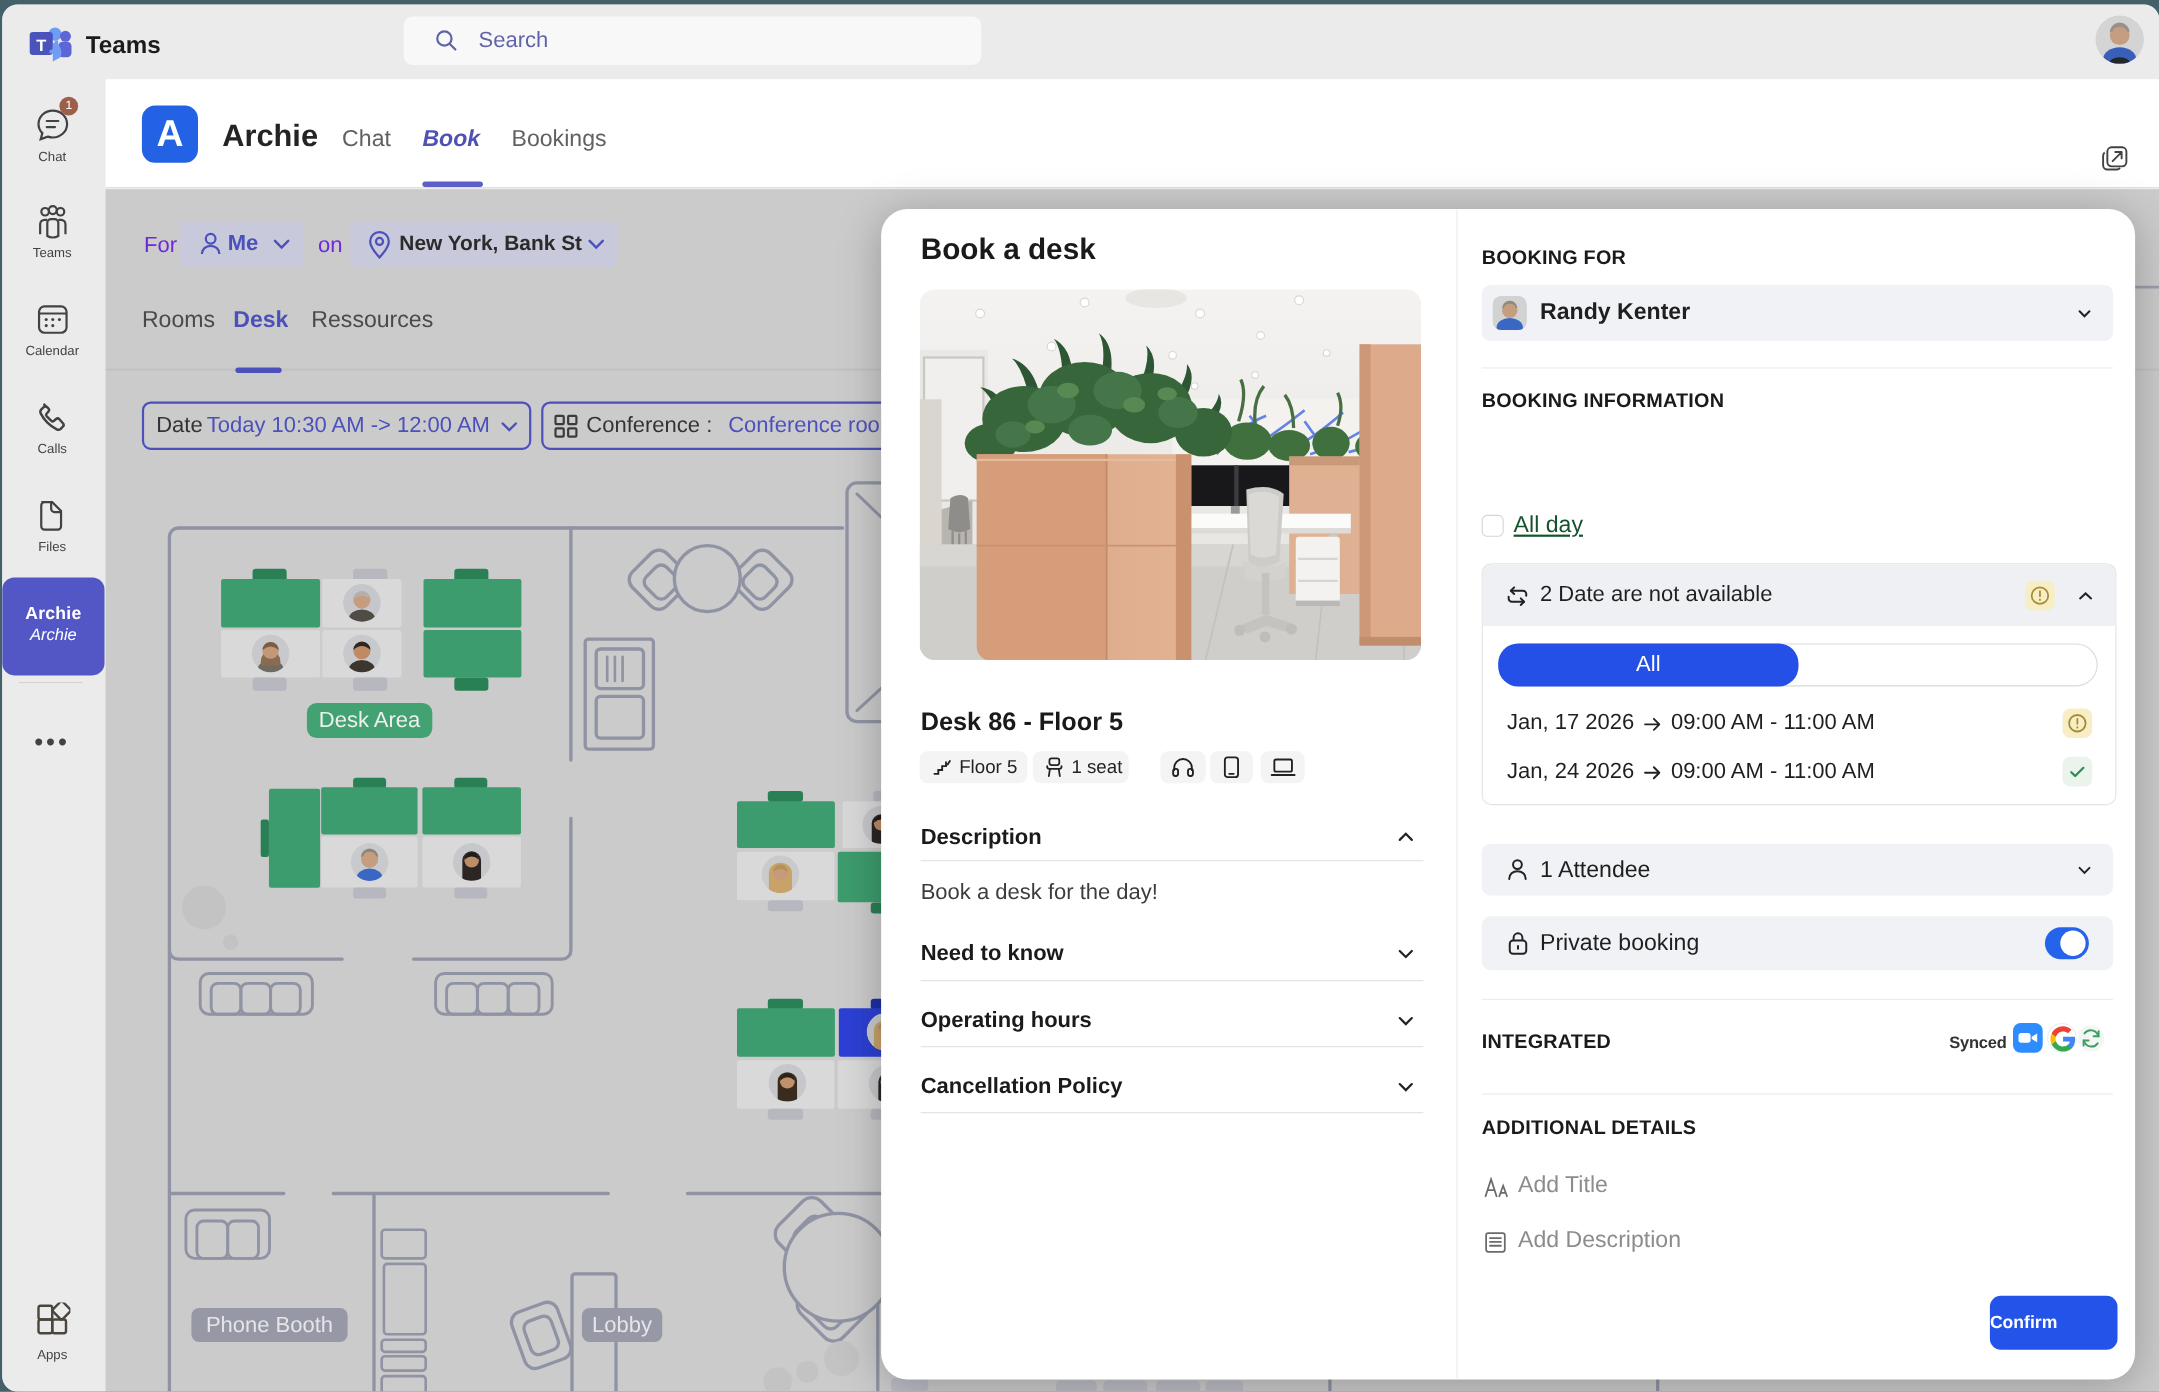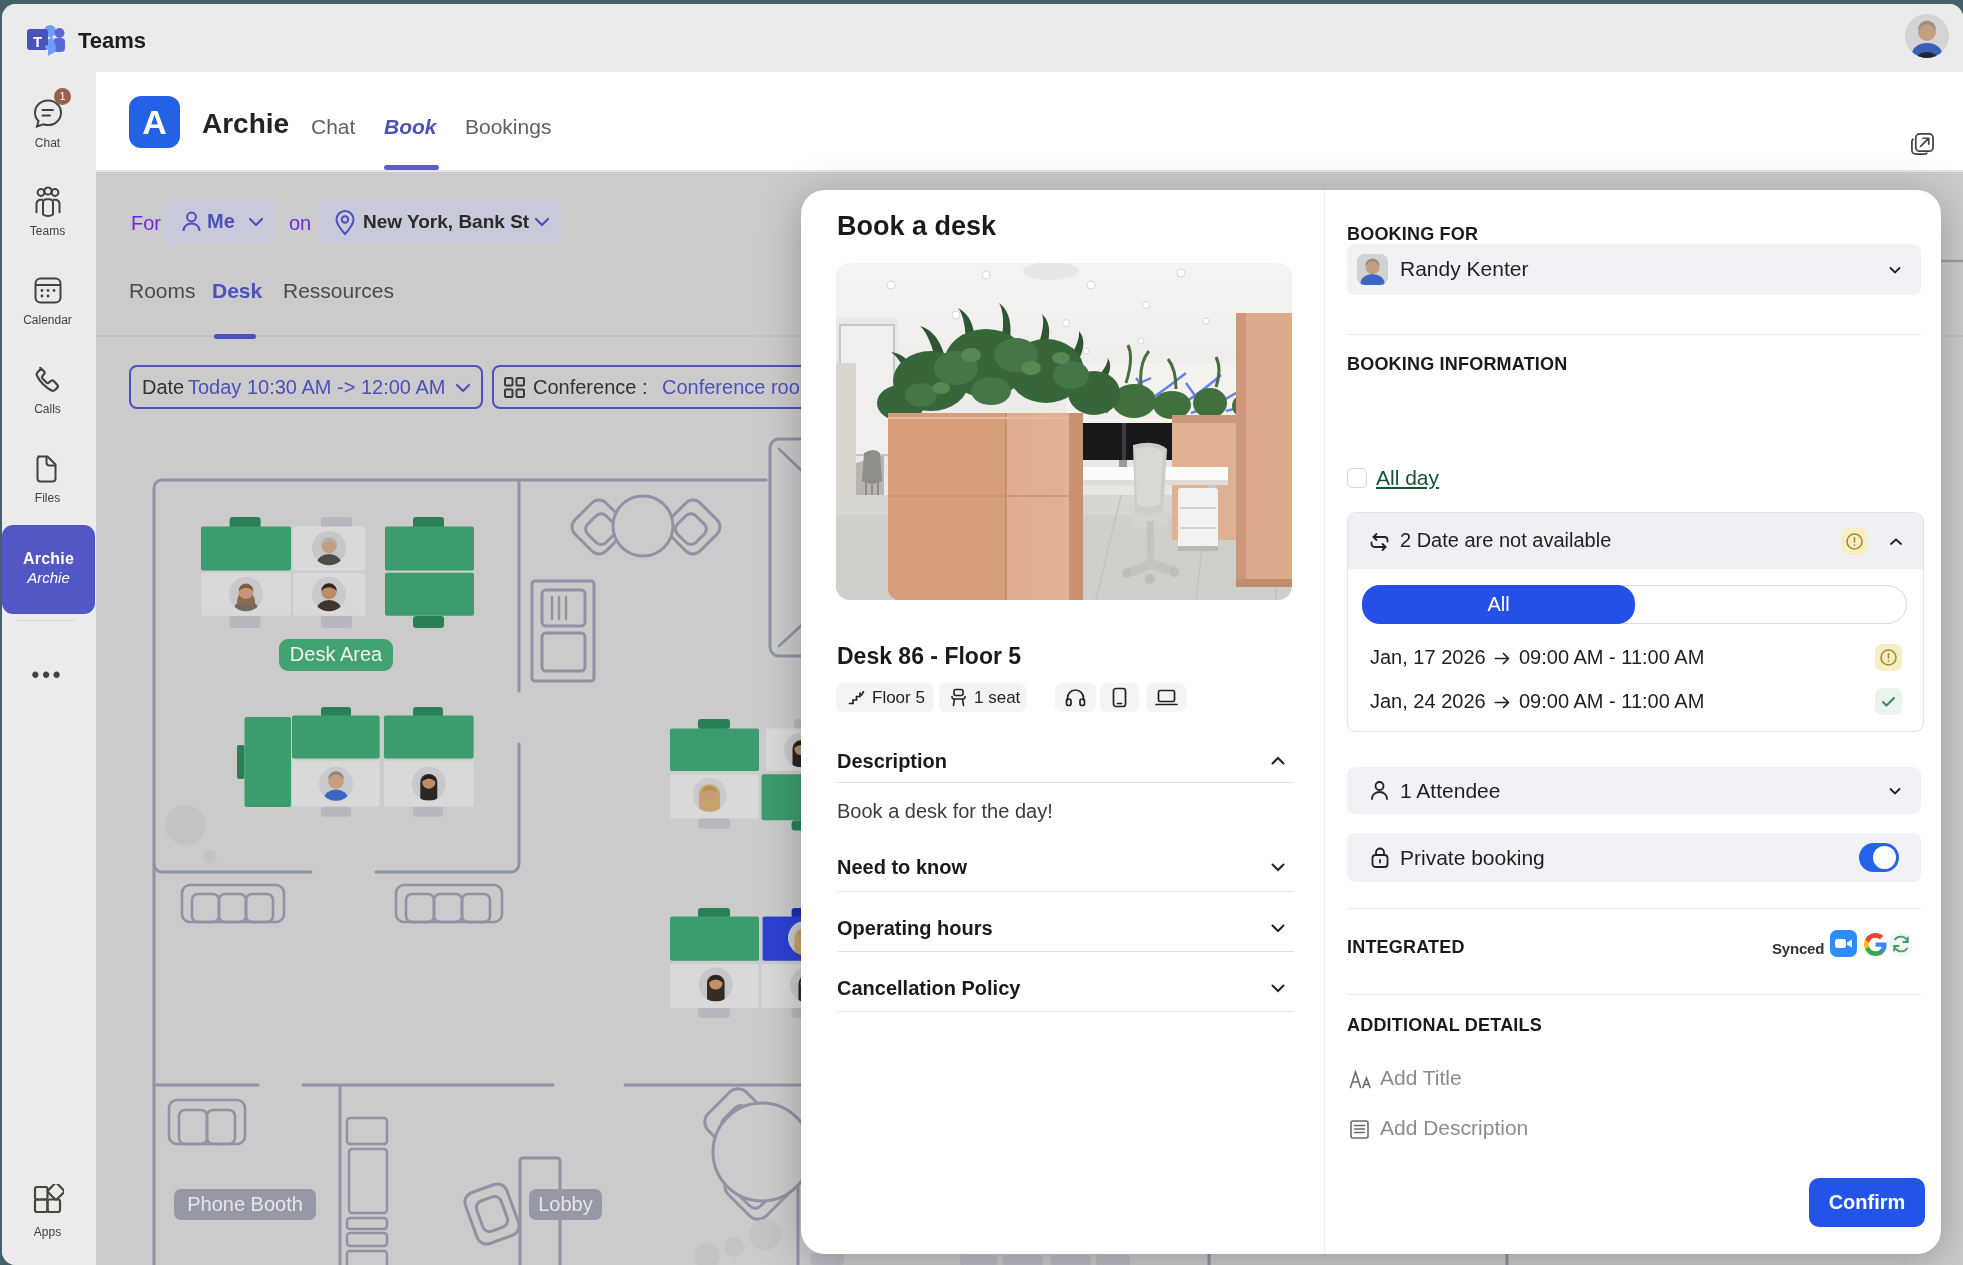--- a/index.html
+++ b/index.html
@@ -48,40 +48,47 @@
 .rlabel { position:absolute; left:546px; font-size:18px; font-weight:bold; color:#1a1a1a; letter-spacing:0.2px; }
 .rselect { position:absolute; left:546px; width:574px; background:#f1f2f6; border-radius:8px; }
 .rcard { position:absolute; left:546px; top:322px; width:577px; height:220px; border:1px solid #e3e3e3; border-radius:9px; background:#fff; }
 .rcardhead { position:absolute; left:0; top:0; right:0; height:56px; background:#eef0f4; border-radius:8px 8px 0 0; }
 .seg { position:absolute; left:14px; top:72px; width:545px; height:39px; border:1px solid #d9d9d9; border-radius:20px; background:#fff; }
 .segblue { position:absolute; left:-1px; top:-1px; width:273px; height:39px; background:#2450e8; border-radius:18px; color:#fff; font-size:20px; text-align:center; line-height:39px; }
 .segwhite { position:absolute; right:0; top:0; width:272px; height:37px; color:#1a1a1a; font-size:20px; text-align:center; line-height:37px; }
 .chip { position:absolute; width:27px; height:27px; border-radius:7px; }
 .chip.warn { background:#f8eec6; }
 .chip.ok { background:#eaf4ec; }
-.confirm { position:absolute; left:1008px; top:988px; width:116px; height:49px; background:#2353e9; border-radius:10px; color:#fff; font-size:20px; font-weight:bold; text-align:center; line-height:49px; }
+.confirm { position:absolute; left:1008px; top:988px; width:116px; height:49px; background:#2353e9; border-radius:10px; color:#fff; font-size:16px; font-weight:bold; text-align:left; line-height:49px; }
 .toggle { position:absolute; width:40px; height:29px; background:#2563eb; border-radius:15px; }
 .toggle .knob { position:absolute; right:3px; top:3px; width:23px; height:23px; border-radius:50%; background:#fff; }
 .grey20 { font-size:21px; color:#8c8c8c; }
 </style>
 </head>
 <body>
 <div class="window">
 
   <div class="topbar">
     <svg class="abs" style="left:24px;top:19px" width="44" height="38" viewBox="0 0 44 38">
       <circle cx="24" cy="8" r="6" fill="#6f9cf5"></circle>
       <circle cx="33.5" cy="10" r="5" fill="#5d66d6"></circle>
       <rect x="27" y="15" width="12" height="14" rx="4" fill="#5d66d6"></rect>
       <path d="M22 16 a7 9 0 0 1 7 13 l-7 4 z" fill="#6f9cf5"></path>
       <rect x="1" y="6" width="21" height="21" rx="3" fill="#4a52bc"></rect>
       <path d="M19 24 a6 7 0 0 0 6 -10" fill="none" stroke="#6f9cf5" stroke-width="3"></path>
       <text x="11.5" y="23.5" text-anchor="middle" font-size="15" font-weight="bold" fill="#fff">T</text>
     </svg>
     <div class="teamsword">Teams</div>
+    <div class="search">
+      <svg class="abs" style="left:28px;top:11px" width="22" height="22" viewBox="0 0 22 22">
+          <circle cx="9" cy="9" r="6.5" fill="none" stroke="#5f64a8" stroke-width="2"></circle>
+          <line x1="13.7" y1="13.7" x2="19" y2="19" stroke="#5f64a8" stroke-width="2" stroke-linecap="round"></line>
+        </svg>
+      <div class="stext">Search</div>
+    </div>
     <div class="useravatar"><svg width="44" height="44" viewBox="0 0 44 44">
           <circle cx="22" cy="22" r="22" fill="#d4d4d4"></circle>
           <ellipse cx="22" cy="40" rx="15" ry="11" fill="#3a5fb8"></ellipse>
           <ellipse cx="22" cy="44" rx="10" ry="6" fill="#23262b"></ellipse>
           <circle cx="22" cy="18" r="9" fill="#c59d80"></circle>
           <path d="M13 15.5 a9 9 0 0 1 18 0 l-2.5 -1 a6.8 5.5 0 0 0 -13 0 z" fill="#9a9087"></path>
         </svg></div>
   </div>
 
   <div class="rail" id="rail">
@@ -582,21 +589,21 @@
         <path d="M2.5 5.5 L8 11 L13.5 5.5"></path>
       </svg>
     <div class="secdiv" style="top:761px;"></div>
     <div class="sechead" style="top:787px;">Cancellation Policy</div>
     <svg class="chev" style="left:469px;top:790px;" viewBox="0 0 16 16" fill="none" stroke="#222" stroke-width="2" stroke-linecap="round">
         <path d="M2.5 5.5 L8 11 L13.5 5.5"></path>
       </svg>
     <div class="secdiv" style="top:821px;"></div>
 
     <div class="rlabel" style="top:34px;">BOOKING FOR</div>
-    <div class="rselect" style="top:54px;height:51px;">
+    <div class="rselect" style="top:69px;height:51px;font-weight:bold;">
       <div class="abs" style="left:10px;top:10px;width:31px;height:31px;border-radius:8px;overflow:hidden;background:#d6d6d6;">
         <svg width="31" height="31" viewBox="0 0 31 31">
             <rect width="31" height="31" fill="#d2d2d2"></rect>
             <ellipse cx="15.5" cy="29" rx="12" ry="9" fill="#3a66c4"></ellipse>
             <circle cx="15.5" cy="13" r="7" fill="#c59d80"></circle>
             <path d="M8.5 11.5 a7 7 0 0 1 14 0 l-1.7 -1 a5.5 4.5 0 0 0 -10.6 0 z" fill="#93897d"></path>
           </svg>
       </div>
       <span class="abs" style="left:53px;top:13px;font-size:21px;color:#1f1f1f;">Randy Kenter</span>
       <svg class="chev" style="left:540px;top:18px;" viewBox="0 0 16 16" fill="none" stroke="#222" stroke-width="1.8" stroke-linecap="round">

